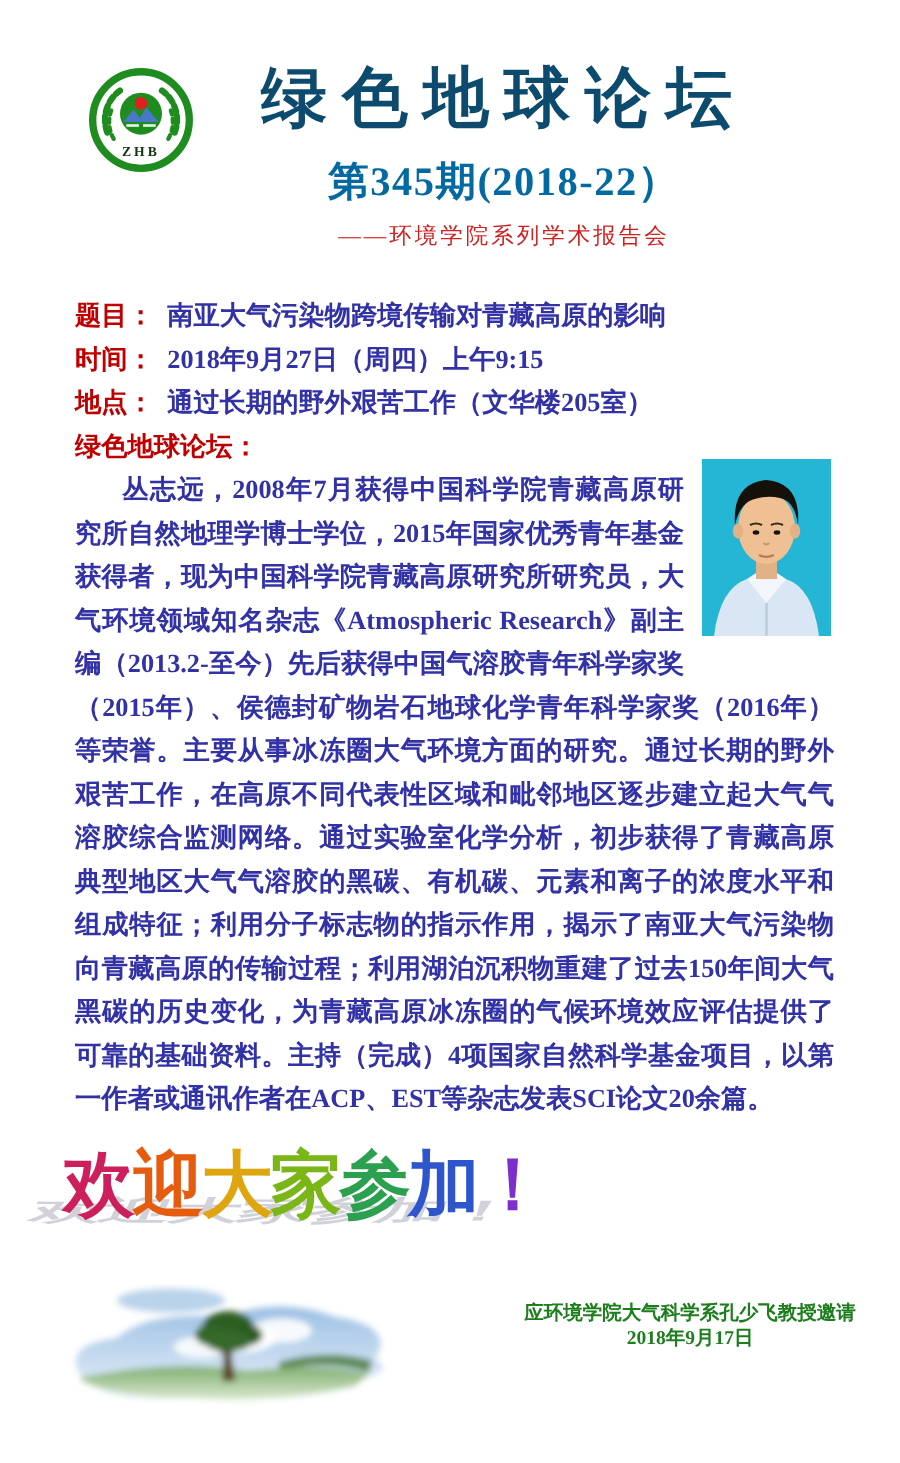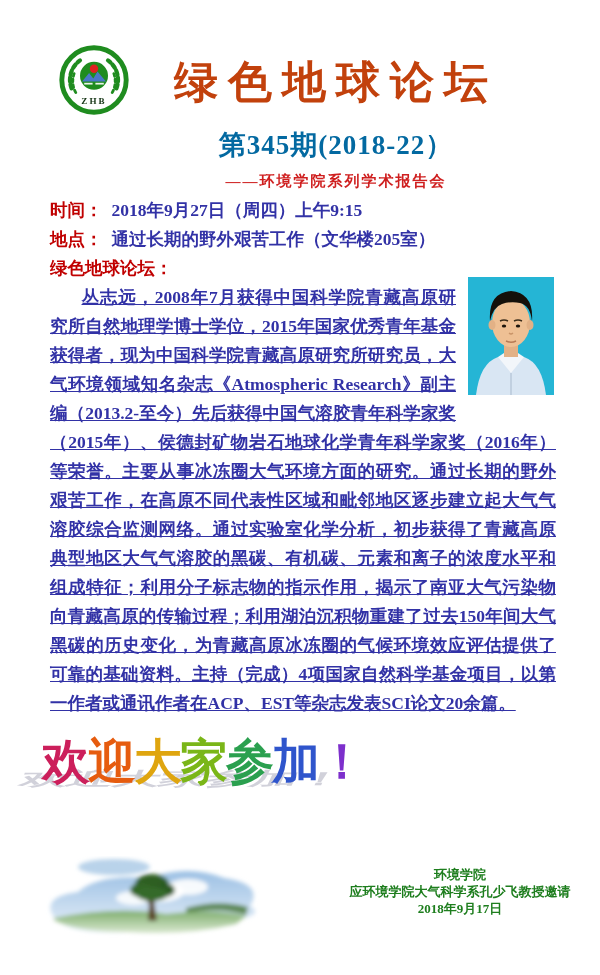--- a/index.html
+++ b/index.html
@@ -1,32 +1,32 @@
 <!DOCTYPE html>
 <html lang="zh"><head>
 <meta charset="utf-8">
 <style>
   html,body{margin:0;padding:0;background:#fff;}
   .page{position:relative;width:600px;height:975px;background:#ffffff;overflow:hidden;
         font-family:"Liberation Serif","DejaVu Serif",serif;}
   
   .logo{position:absolute;left:59px;top:44px;width:70px;height:72px;}
   .header{padding-top:40px;padding-left:72px;text-align:center;}
-  .title{font-size:44px;font-weight:bold;color:#c2410c;letter-spacing:10px;line-height:1.2;margin:17px;}
+  .title{font-size:44px;font-weight:bold;color:#0c4a6e;letter-spacing:10px;line-height:1.2;margin:0;}
   .issue{font-size:27px;font-weight:bold;color:#0369a1;margin:10px 0 0 0;letter-spacing:1px;}
-  .series{font-size:15px;font-weight:bold;color:#cf1f1f;margin:9px 0 0 0;letter-spacing:2px;}
+  .series{font-size:15px;font-weight:normal;color:#cf1f1f;margin:9px 0 0 0;letter-spacing:2px;}
   
   .content{position:absolute;left:50px;top:196px;width:506px;font-weight:bold;
            font-size:17.5px;line-height:29px;color:#3232a6;}
   .content p{margin:0;}
   .intro{text-indent:1.8em;text-align:justify;}
   .meta-row .lbl{color:#c00000;}
   .meta-row .val{color:#3232a6;margin-left:9px;}
   .bio-label{color:#c00000;}
-  .bio-body{text-align:justify;text-decoration:underline;}
+  .bio-body{text-align:justify;}
   .bio-text{text-indent:1.8em;}
   .photo{float:right;width:86px;height:118px;margin:-6px 2px 6px 12px;display:block;}
   
   .welcome{position:relative;margin:16px 0 0 -8px;height:80px;
            font-weight:bold;font-size:48px;letter-spacing:-2px;line-height:1.15;}
   .welcome-main{position:relative;z-index:2;}
   .welcome-main span:nth-child(1){color:#cc1f5b;}
   .welcome-main span:nth-child(2){color:#e65c0f;}
   .welcome-main span:nth-child(3){color:#dfa50f;}
   .welcome-main span:nth-child(4){color:#7ab618;}
@@ -61,20 +61,21 @@
   </svg>
 
   <div class="header">
     <p class="title">绿色地球论坛</p>
     <p class="issue">第345期(2018-22）</p>
     <p class="series">——环境学院系列学术报告会</p>
   </div>
 
   <div class="content">
 
+    <p class="meta-row"><span class="lbl">题目：</span><span class="val">南亚大气污染物跨境传输对青藏高原的影响</span></p>
     <p class="meta-row"><span class="lbl">时间：</span><span class="val">2018年9月27日（周四）上午9:15</span></p>
     <p class="meta-row"><span class="lbl">地点：</span><span class="val">通过长期的野外艰苦工作（文华楼205室）</span></p>
 
     <p class="bio-label">绿色地球论坛：</p>
 
     <div class="bio-body">
 
       <svg class="photo" viewBox="0 0 86 118">
         <rect x="0" y="0" width="86" height="118" fill="#25b5d5"></rect>
         <path d="M8,118 Q12,86 30,80 L56,80 Q74,86 78,118 Z" fill="#d9e6f3"></path>
@@ -127,18 +128,17 @@
         <path d="M114,44 L113,64 L120,64 L117,44 Z M115,48 L108,42 M116,47 L124,41" fill="#5a4428" stroke="#5a4428" stroke-width="1.5"></path>
         <ellipse cx="116" cy="28" rx="17" ry="10" fill="#2f5f23"></ellipse>
         <ellipse cx="105" cy="34" rx="11" ry="7" fill="#336627"></ellipse>
         <ellipse cx="128" cy="34" rx="11" ry="7" fill="#2c5a20"></ellipse>
         <ellipse cx="116" cy="38" rx="16" ry="7" fill="#356b29"></ellipse>
       </g>
     </g>
   </svg>
 
   <div class="footer-org">
-    <div>环境学院</div>
     <div>应环境学院大气科学系孔少飞教授邀请</div>
     <div>2018年9月17日</div>
   </div>
 
 </div>
 
 </body></html>

